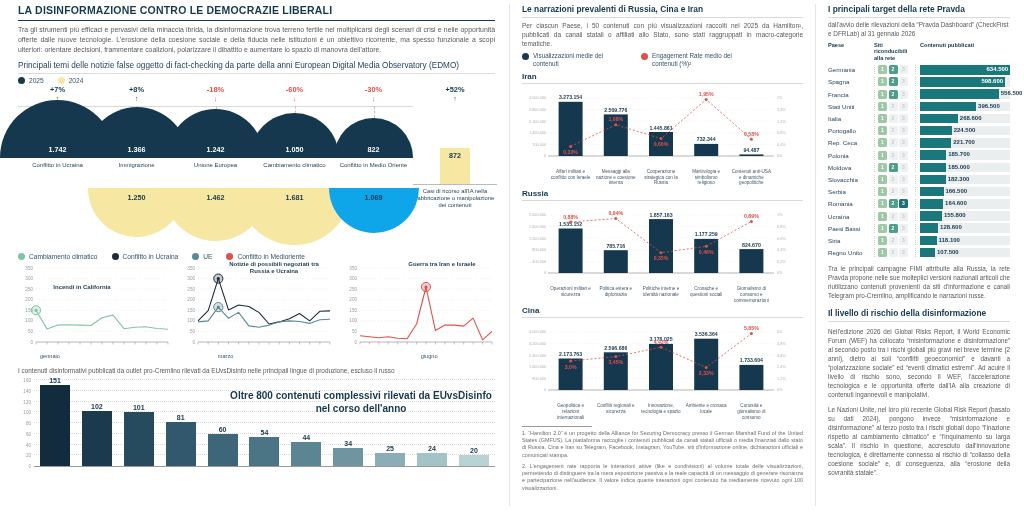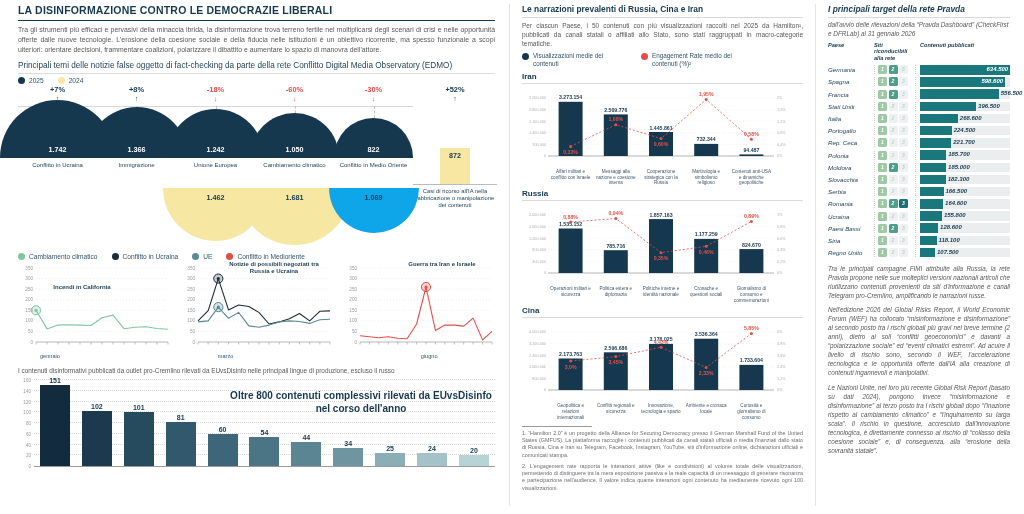--- a/index.html
+++ b/index.html
@@ -1,21 +1,21 @@
 <!DOCTYPE html>
 <html><head>
 <meta charset="utf-8">
 <style>
   html,body{margin:0;padding:0;background:#fff;}
   body{font-family:"Liberation Sans",sans-serif;color:#16384e;}
   .page{width:1024px;height:514px;display:flex;box-sizing:border-box;padding:4px 14px 8px 18px;overflow:hidden;background:#fff;}
   .col{box-sizing:border-box;}
   .col-left{width:492px;padding-right:14px;border-right:1px solid #e4e4e4;}
   .col-mid{width:306px;padding:0 12px;border-right:1px solid #e4e4e4;}
-  .col-right{width:212px;padding-left:12px;font-style:italic;}
+  .col-right{width:212px;padding-left:12px;}
   h1{font-size:10.5px;margin:0 0 4px 0;letter-spacing:.2px;border-bottom:1px solid #16384e;padding-bottom:4px;}
   .intro{font-size:6.9px;line-height:1.42;color:#57585a;margin:4px 0 7px 0;text-align:justify;}
   .sec{font-size:8.2px;font-weight:normal;color:#1d3d53;margin:6px 0 3px 0;border-bottom:1px solid #dcdcdc;padding-bottom:3px;}
   .sec.bold{font-weight:bold;}
   .legend{display:flex;gap:14px;align-items:center;font-size:6.6px;color:#33536a;margin:3px 0 2px 0;}
   .legend .li{display:flex;gap:4px;align-items:center;}
   .dot{width:7px;height:7px;border-radius:50%;flex:0 0 auto;}
   
   .bubble-wrap{display:flex;margin-top:2px;}
   .bubble-chart{display:flex;width:396px;position:relative;}
@@ -90,21 +90,21 @@
 </style>
 </head>
 <body>
 
 <div class="page">
 
   <div class="col col-left">
     <h1>LA DISINFORMAZIONE CONTRO LE DEMOCRAZIE LIBERALI</h1>
     <p class="intro">Tra gli strumenti più efficaci e pervasivi della minaccia ibrida, la disinformazione trova terreno fertile nel moltiplicarsi degli scenari di crisi e nelle opportunità offerte dalle nuove tecnologie. L'erosione della coesione sociale e della fiducia nelle istituzioni è un obiettivo ricorrente, ma spesso funzionale a scopi ulteriori: orientare decisioni, frammentare coalizioni, polarizzare il dibattito e aumentare lo spazio di manovra dell'attore.</p>
 
-    <h2 class="sec">Principali temi delle notizie false oggetto di fact-checking da parte della rete Conflitto Digital Media Observatory (EDMO)</h2>
+    <h2 class="sec">Principali temi delle notizie false oggetto di fact-checking da parte della anni European Digital Media Observatory (EDMO)</h2>
     <div class="legend" id="edmo-legend">
         <div class="li">
           <span class="dot" style="background: rgb(22, 56, 78);"></span>
           <span>2025</span>
         </div>
         <div class="li">
           <span class="dot" style="background: rgb(246, 232, 162);"></span>
           <span>2024</span>
         </div>
       </div>
@@ -123,20 +123,25 @@
           </div>
           <div class="bcol">
             <div class="bpct up">+8%<span class="arr">↑</span></div>
             <div class="btop">
               <div class="bdash" style="height: 1px;"></div>
               <div class="semi top" style="width: 102px; height: 51px; background: rgb(22, 56, 78);">
                 <span class="bval w">1.366</span>
               </div>
             </div>
             <div class="blab">Immigrazione</div>
+            <div class="bbot">
+              <div class="semi bot" style="width: 97px; height: 49px; background: rgb(246, 232, 162);">
+                <span class="bval d">1.250</span>
+              </div>
+            </div>
           </div>
           <div class="bcol">
             <div class="bpct down">-18%<span class="arr">↓</span></div>
             <div class="btop">
               <div class="bdash" style="height: 3px;"></div>
               <div class="semi top" style="width: 97px; height: 49px; background: rgb(22, 56, 78);">
                 <span class="bval w">1.242</span>
               </div>
             </div>
             <div class="blab">Unione Europea</div>
@@ -773,17 +778,18 @@
             <span class="badge off">2</span>
             <span class="badge off">3</span>
           </div>
           <div class="pbarzone">
             <div class="pbar" style="width: 16.9%; background: rgb(26, 120, 125);"></div>
             <span class="pbarlabel out" style="left: 18.9%;">107.500</span>
           </div>
         </div>
       </div>
     <p class="rpara">Tra le principali campagne FIMI attribuite alla Russia, la rete Pravda propone nelle sue molteplici versioni nazionali articoli che riutilizzano contenuti provenienti da siti d'informazione e canali Telegram pro-Cremlino, amplificando le narrazioni russe.</p>
+    <h2 class="colTitle h2b">Il livello di rischio della disinformazione</h2>
     <p class="rpara">Nell'edizione 2026 del Global Risks Report, il World Economic Forum (WEF) ha collocato “misinformazione e disinformazione” al secondo posto tra i rischi globali più gravi nel breve termine (2 anni), dietro ai soli “conflitti geoeconomici” e davanti a “polarizzazione sociale” ed “eventi climatici estremi”. Ad acuire il livello di rischio sono, secondo il WEF, l'accelerazione tecnologica e le opportunità offerte dall'IA alla creazione di contenuti ingannevoli e manipolativi.</p>
     <p class="rpara">Le Nazioni Unite, nel loro più recente Global Risk Report (basato su dati 2024), pongono invece “misinformazione e disinformazione” al terzo posto tra i rischi globali dopo “l'inazione rispetto al cambiamento climatico” e “l'inquinamento su larga scala”. Il rischio in questione, accresciuto dall'innovazione tecnologica, è direttamente connesso al rischio di “collasso della coesione sociale” e, di conseguenza, alla “erosione della sovranità statale”.</p>
   </div>
 
 </div>
 
 </body></html>

